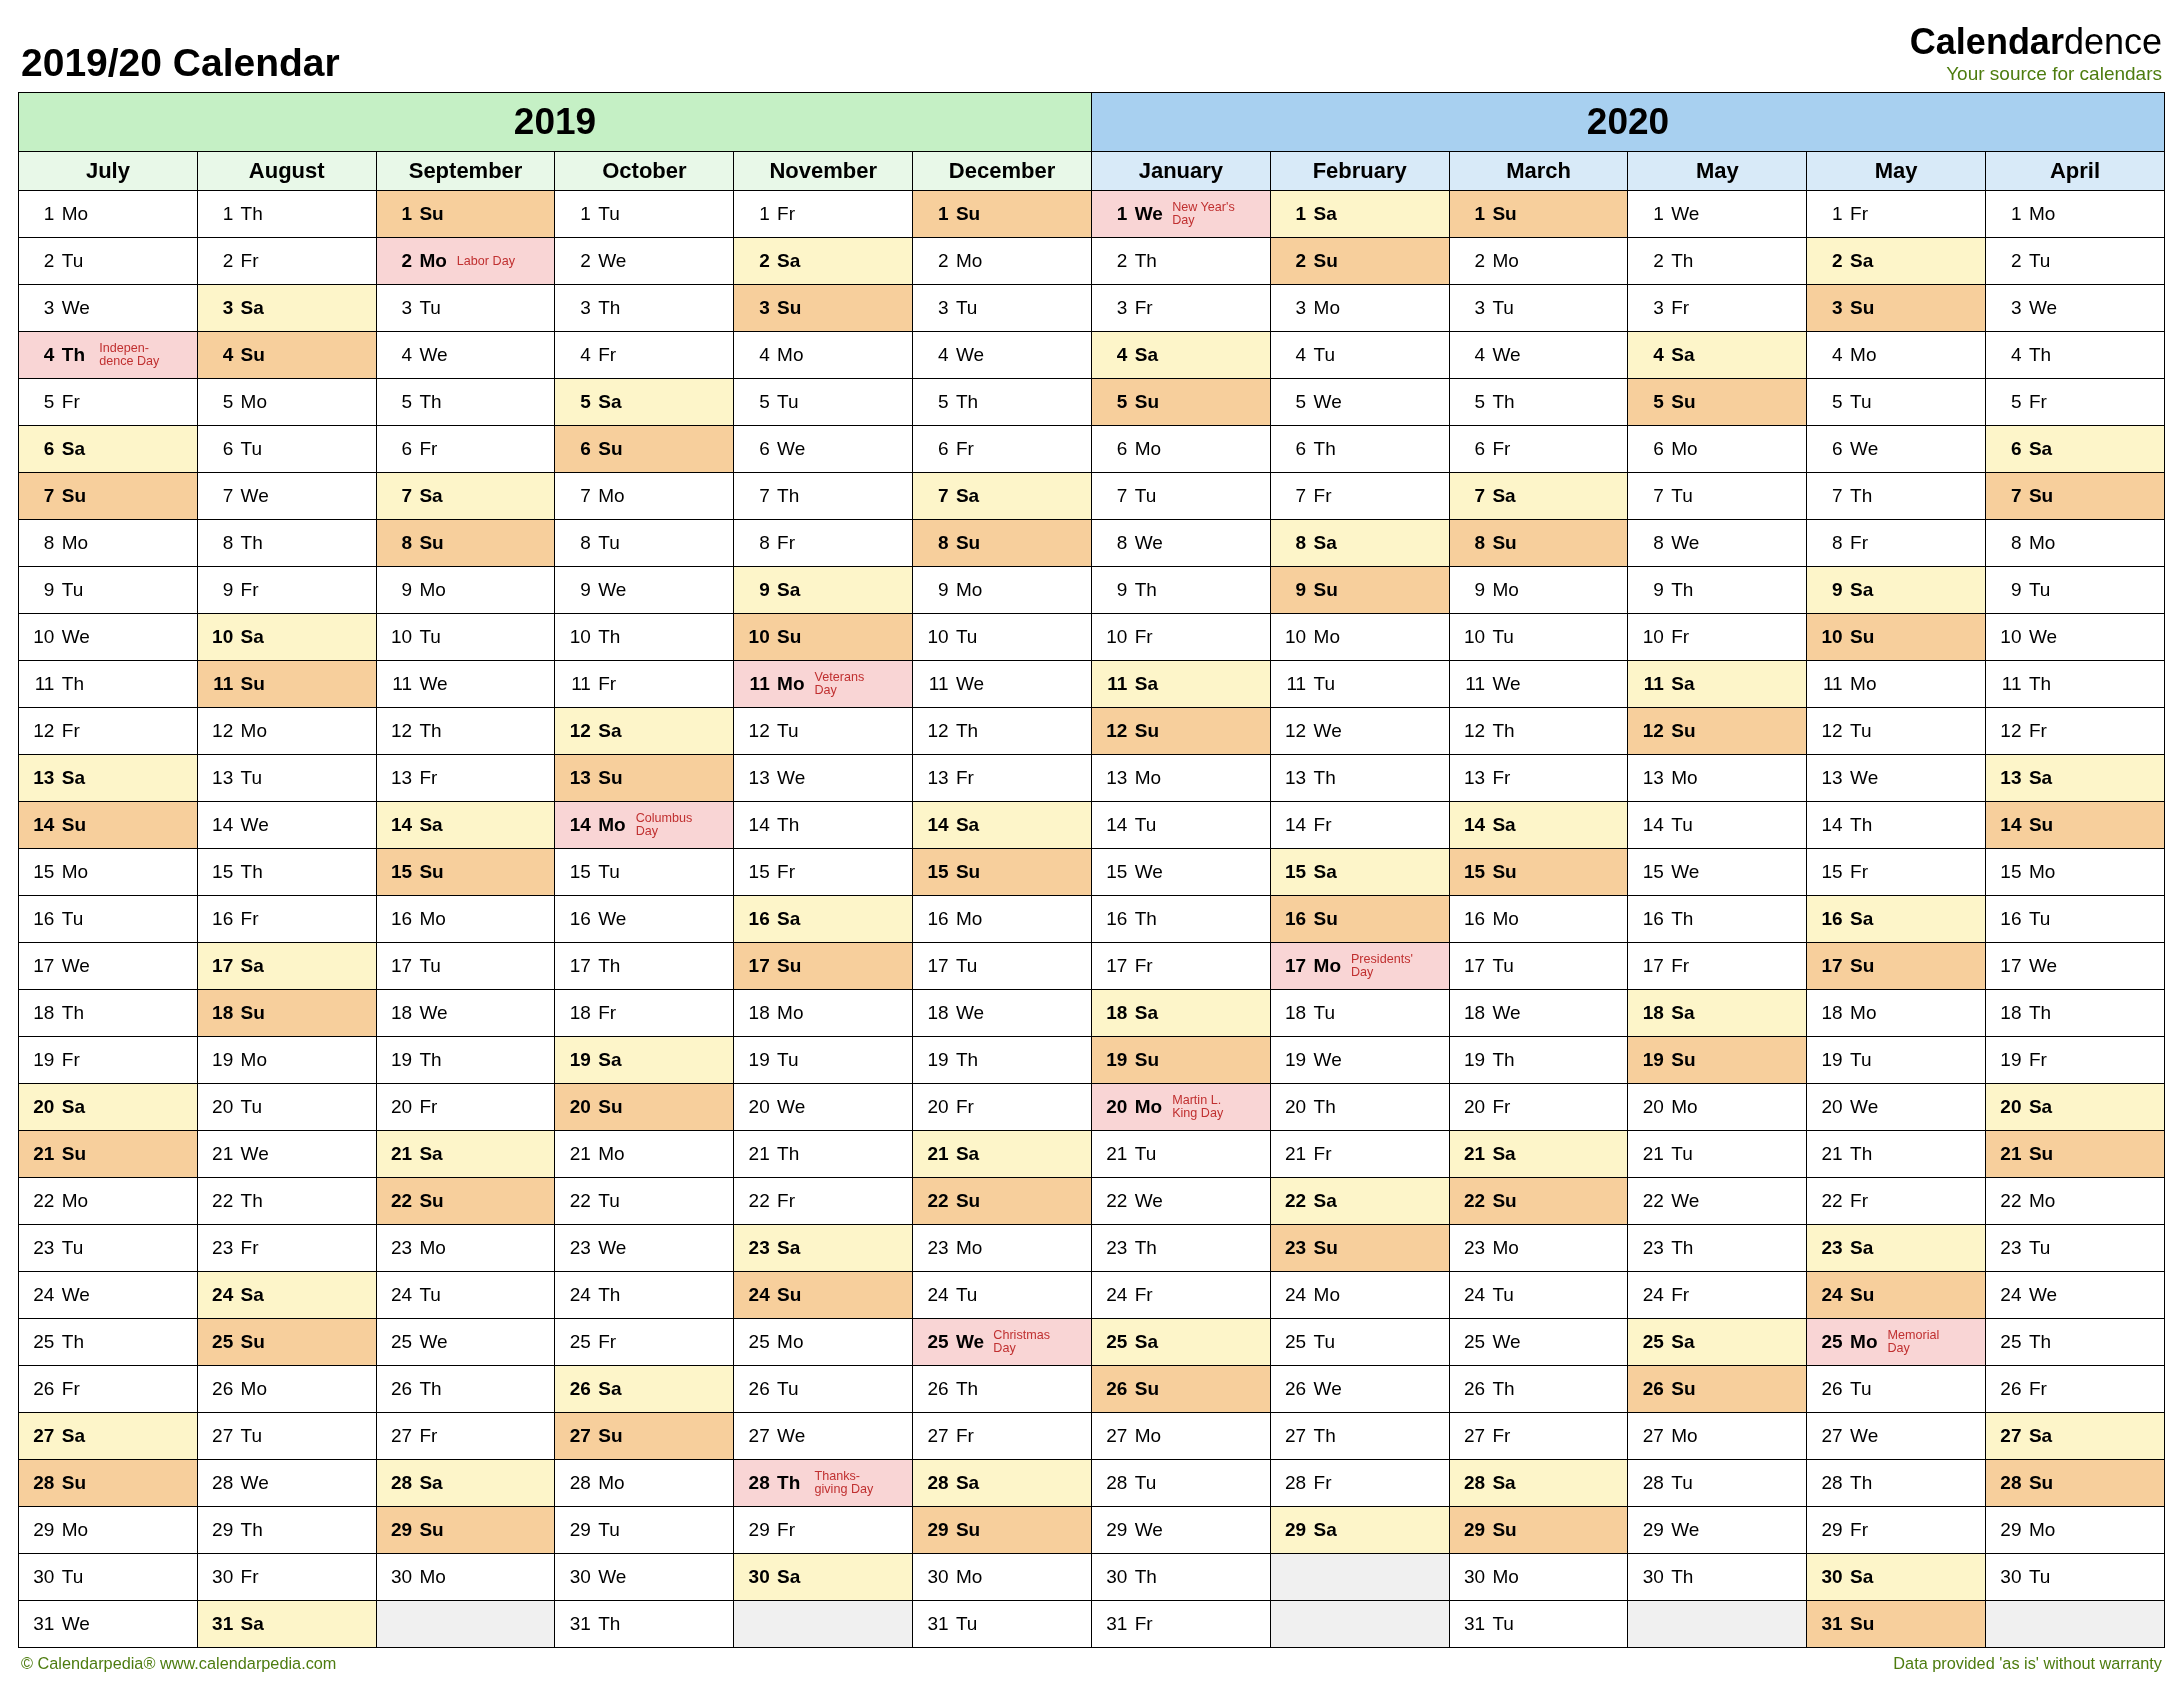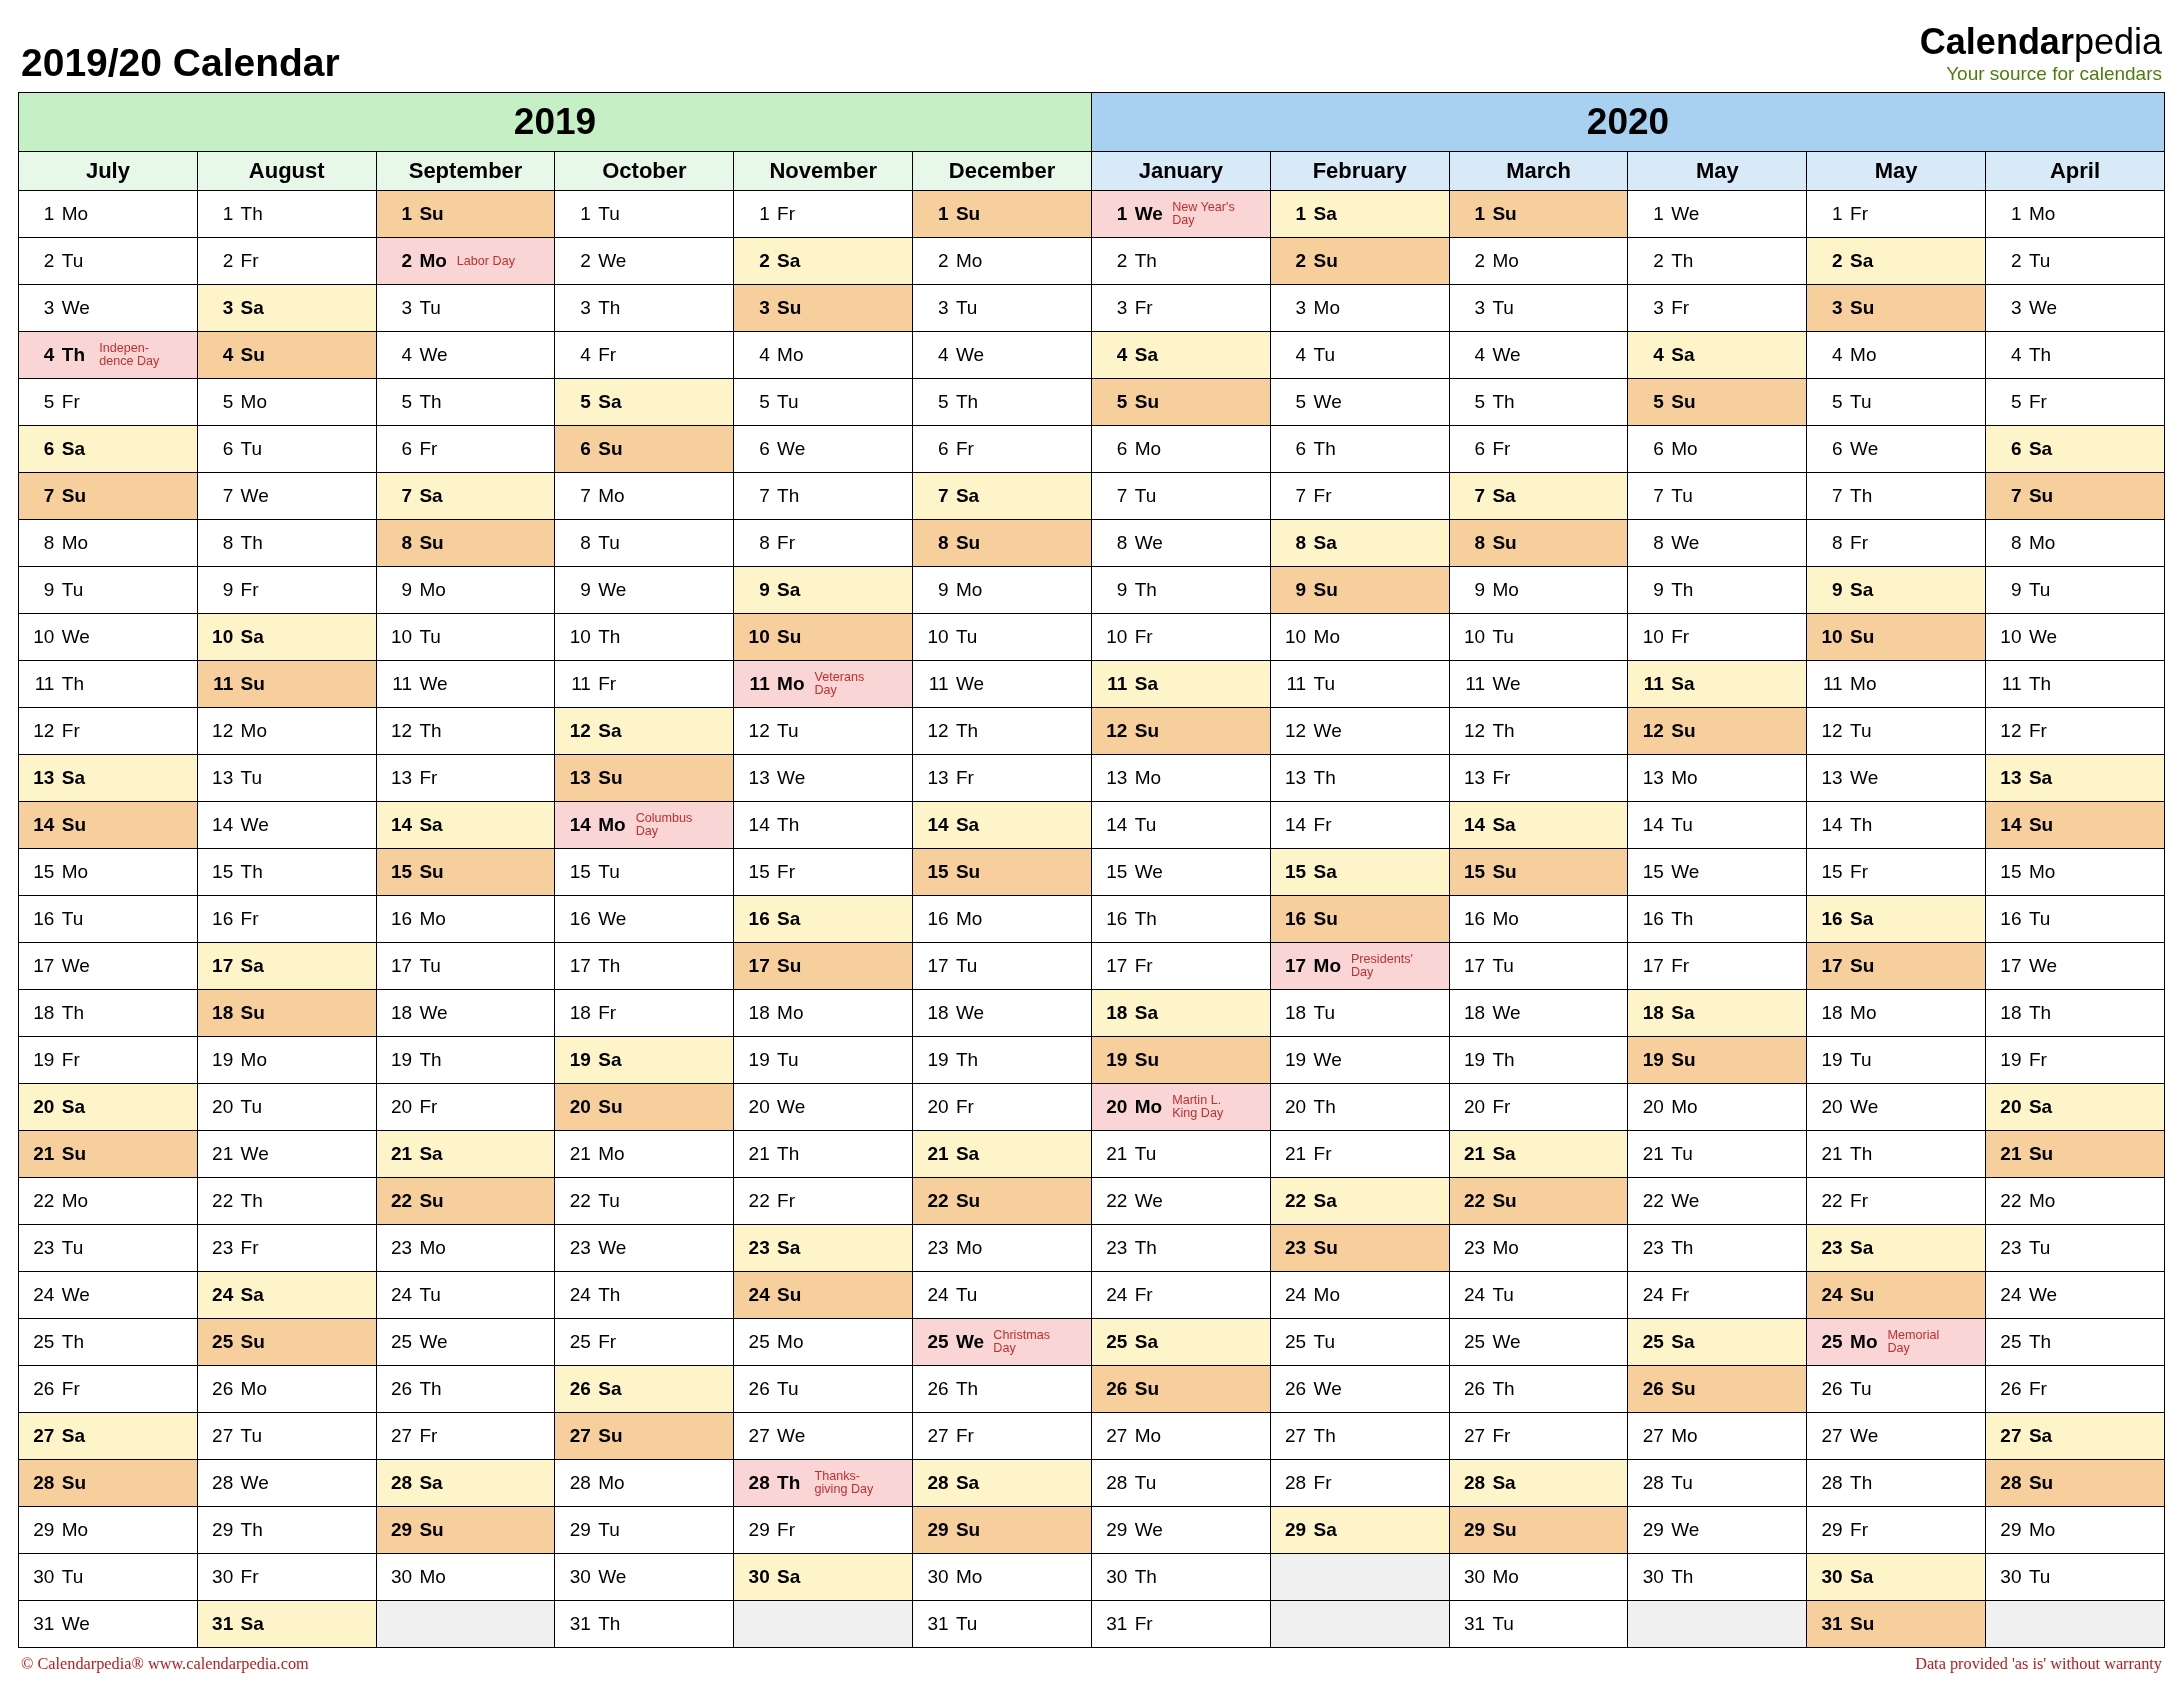--- a/index.html
+++ b/index.html
@@ -59,30 +59,30 @@
   .dc-dow { width:30px; }
   .sat .dc-num, .sat .dc-dow,
   .sun .dc-num, .sun .dc-dow,
   .hol .dc-num, .hol .dc-dow { font-weight:bold; }
   .dc-hol {
     font-size: 12.6px;
     line-height:1.05;
     color: var(--holiday-text);
     max-width: 89px;
   }
-  .footer { display:flex; justify-content:space-between; font-size:16.3px; padding:6px 3px 0; color:#b91c1c;font-family:Liberation Serif, serif; }
+  .footer { display:flex; justify-content:space-between; font-size:16.3px; padding:6px 3px 0; color:#4d7c0f; }
 </style>
 </head>
 <body>
 
 <div class="topbar">
   <div class="title">2019/20 Calendar</div>
   <div class="brand">
     <div class="brand-name">
-      <span>Calendar</span><span class="pedia">pedia</span>
+      <span>Calendar</span><span class="pedia">dence</span>
     </div>
     <div class="brand-tag">Your source for calendars</div>
   </div>
 </div>
 
 <table class="cal">
   <thead id="cal-head">
       <tr>
         <th class="year-cell y2019" colspan="6">2019</th>
         <th class="year-cell y2020" colspan="6">2020</th>

